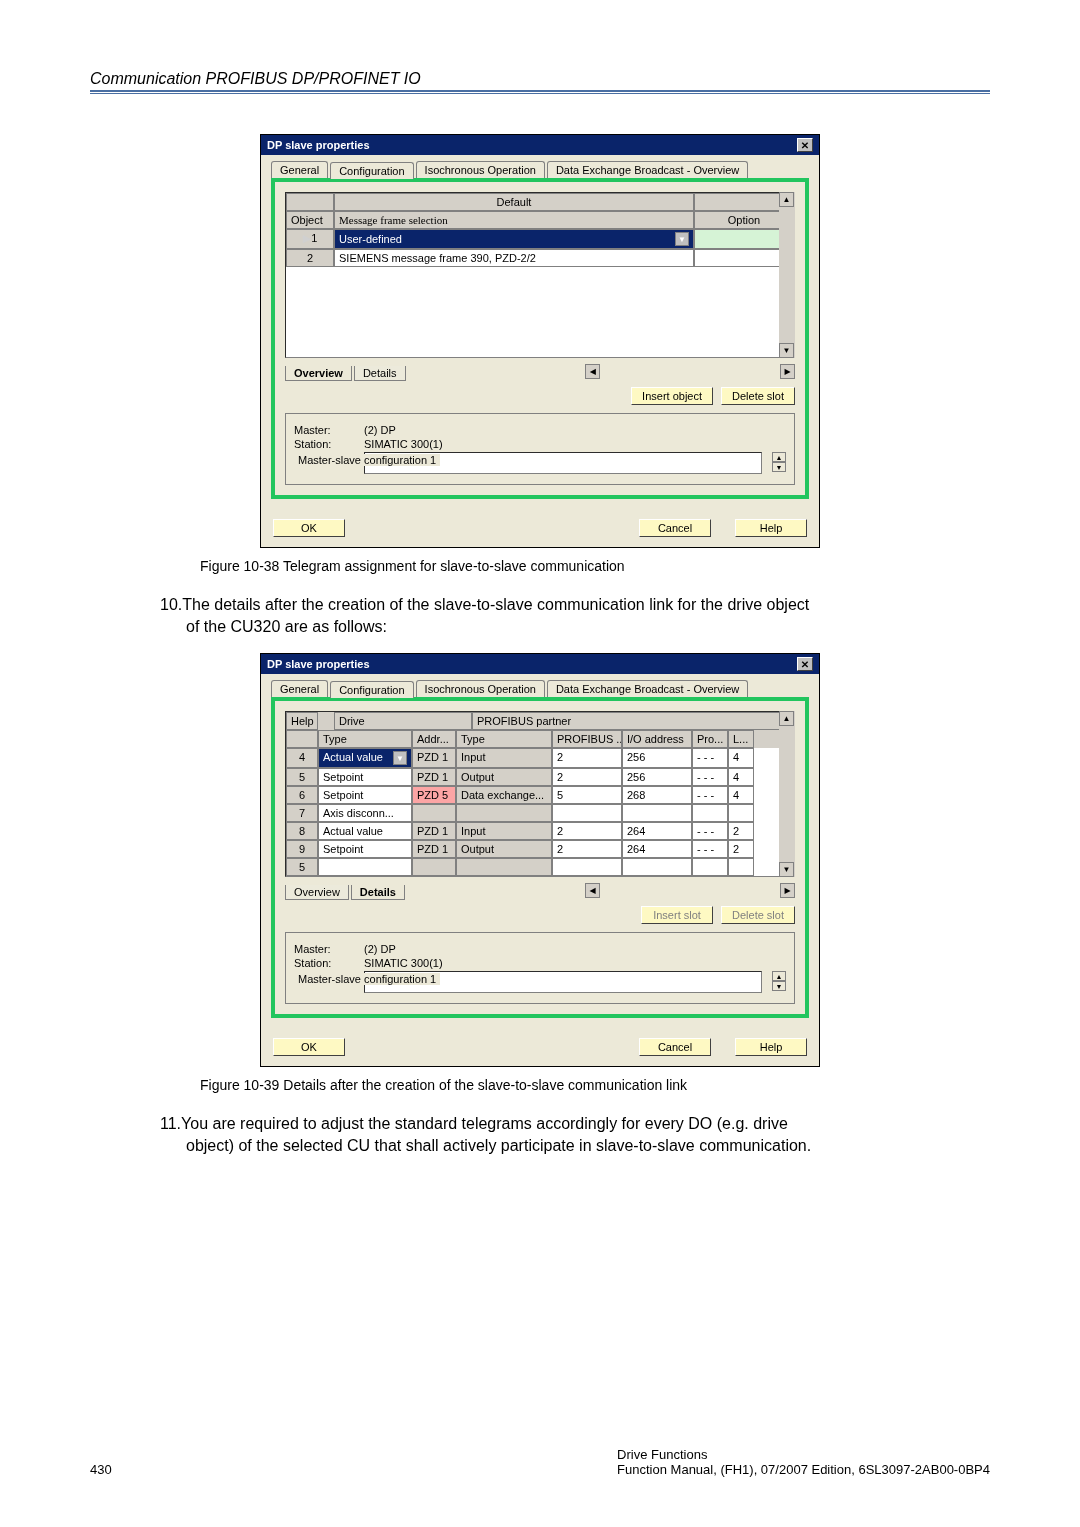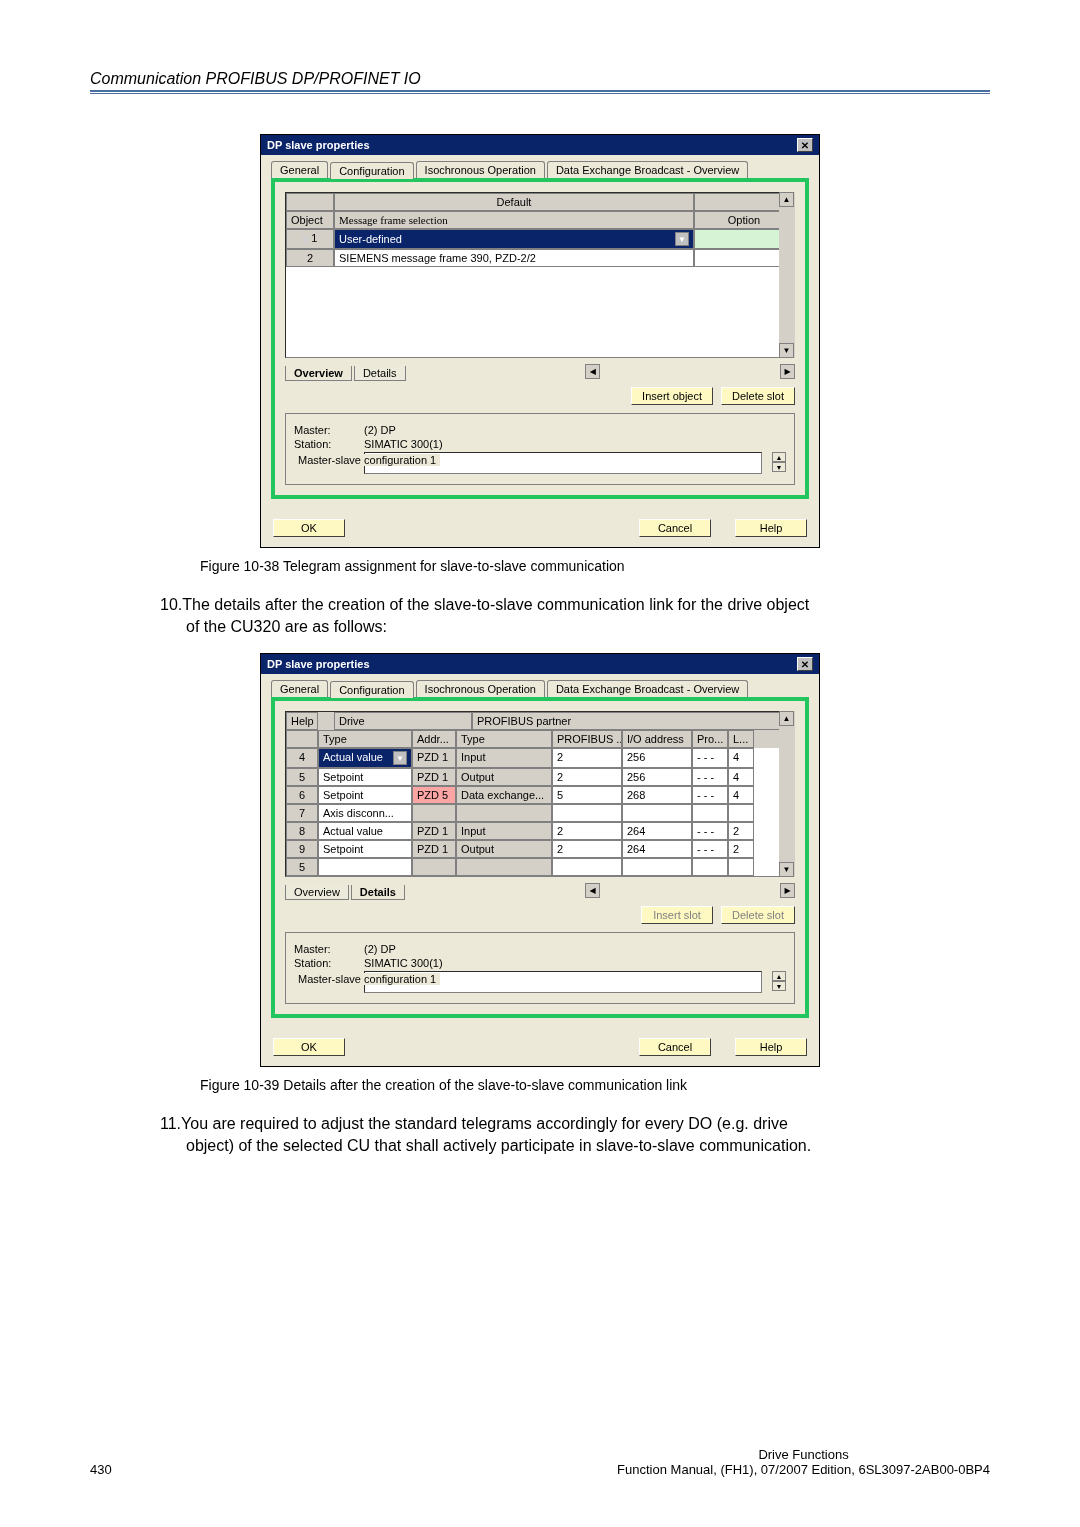--- a/index.html
+++ b/index.html
@@ -101,21 +101,21 @@
 
   .caption { font-size:14px; margin:10px 0 20px 110px; }
   .body-text { font-size:16px; margin:0 0 16px 70px; line-height:1.35; }
   .body-text .indent { display:block; padding-left:26px; }
 
   .footer {
     position:absolute; bottom:50px; left:90px; right:90px;
     display:flex; justify-content:space-between; align-items:flex-end;
     font-size:13px;
   }
-  .footer-right { text-align:center; }
+  .footer-right { text-align:left; }
 
   
   .c-slot{flex:0 0 32px;} .c-addr{flex:0 0 44px;}
   .c-type2{flex:0 0 96px;} .c-pb{flex:0 0 70px;} .c-io{flex:0 0 70px;}
   .c-pro{flex:0 0 36px;} .c-l{flex:0 0 26px;}
 
   .c-obj{flex:0 0 48px;} .c-msg{flex:1;} .c-opt{flex:0 0 100px;}
 
   .scroll-tri { background:#d4d0c8; border:1px solid #808080; width:15px; height:15px; display:inline-flex; align-items:center; justify-content:center; font-size:8px;}
   .scroll-col { position:absolute; right:0; top:0; bottom:0; width:16px; background:#d4d0c8; display:flex; flex-direction:column; justify-content:space-between;}

